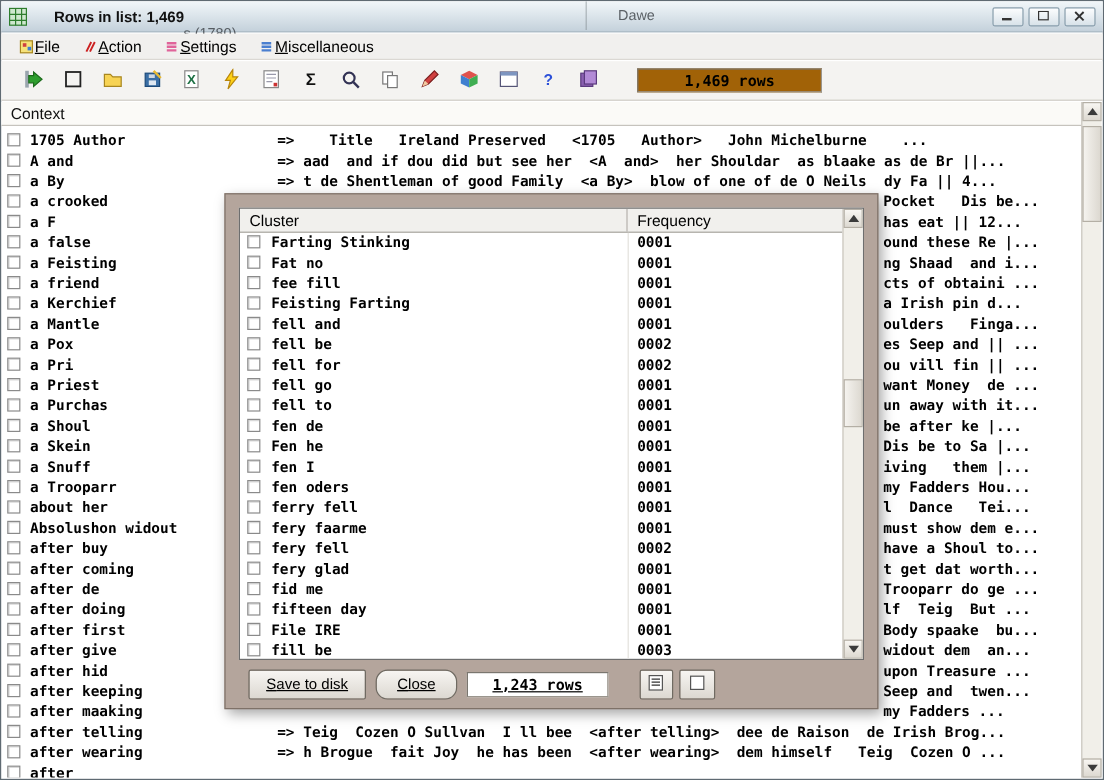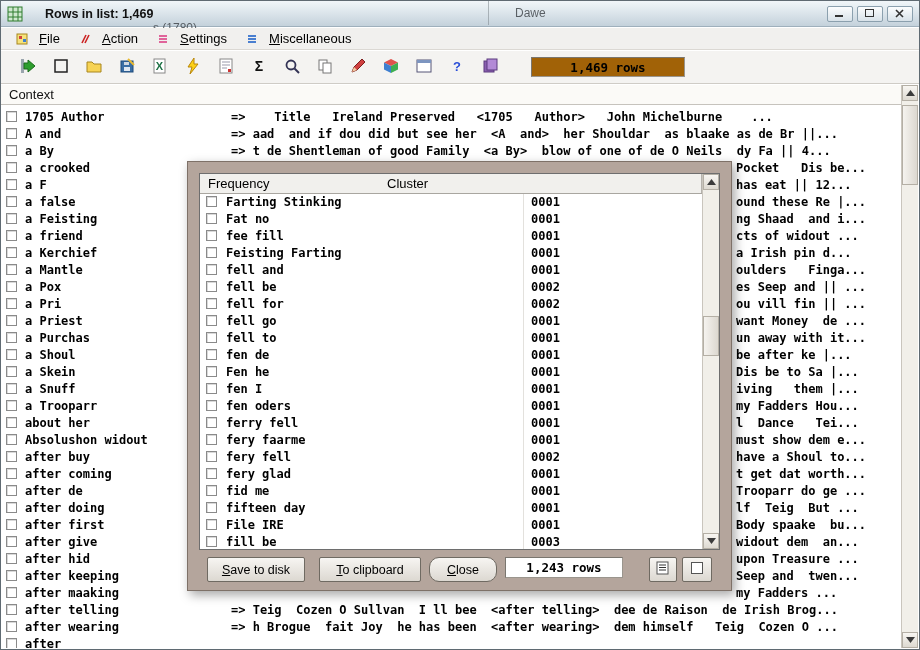--- a/index.html
+++ b/index.html
@@ -23,21 +23,21 @@
   .win-buttons { margin-left:auto; display:flex; gap:4px; }
   .win-btn {
     width:26px; height:16px; border:1px solid #8ba0ae; border-radius:2px;
     background:linear-gradient(#fcfdfe,#d8e2e9); display:flex; align-items:center; justify-content:center; padding:0;
   }
   
   .menubar {
     position:absolute; top:27px; left:0; right:0; height:22px; background:#f1f0ee;
     border-bottom:1px solid #dbd8d3; display:flex; align-items:center; gap:19px; padding-left:15px; font-size:13px; color:#000;
   }
-  .menu-item { display:flex; align-items:center; gap:11px; cursor:default; }
+  .menu-item { display:flex; align-items:center; gap:1px; cursor:default; }
   .micon { width:12px; height:12px; display:inline-flex; }
   
   .toolbar {
     position:absolute; top:50px; left:0; right:0; height:33px; background:#f4f3f1;
     border-bottom:1px solid #cfccc6; display:flex; align-items:center; padding-left:14px;
   }
   .tb-buttons { display:flex; gap:7px; align-items:center; }
   .tb-btn { width:26px; height:26px; border:none; background:transparent; display:flex; align-items:center; justify-content:center; padding:0; }
   .rows-display {
     margin-left:28px; width:154px; height:20px; background:#a16207;
@@ -79,21 +79,21 @@
   .dh-cell { display:flex; align-items:center; padding-left:8px; border-right:1px solid #b5b2ac; }
   .dh-cluster { width:323px; } .dh-freq { flex:1; border-right:none; }
   .dcol-line { position:absolute; left:323px; top:20px; bottom:0; width:1px; background:#e3e1dd; }
   .drows { position:absolute; top:20px; left:0; right:17px; bottom:0; font-family:"DejaVu Sans Mono", monospace; font-weight:bold; font-size:12px; }
   .drow { position:relative; height:17px; white-space:pre; }
   .drow .cb { left:6px; }
   .dcluster { position:absolute; left:26px; top:1px; }
   .dfreq { position:absolute; left:331px; top:1px; }
   .dscroll { position:absolute; top:0; right:0; width:17px; bottom:0; background:#f1efe9; border-left:1px solid #c9c5bd; }
   .dlg-thumb { top:142px; height:40px; }
-  .dialog-buttons { display:flex; align-items:flex-start; margin-top:7px; height:26px; }
+  .dialog-buttons { display:flex; align-items:center; margin-top:7px; height:26px;text-decoration:underline; }
   .dbtn {
     height:25px; border:1px solid #6f6a62; border-radius:2px;
     background:linear-gradient(#f7f5f2,#dcd8d1); font-size:12.5px; font-family:"Liberation Sans",sans-serif; color:#000; padding:0 6px;
   }
   .btn-save { width:98px; margin-left:8px; }
   .btn-clip { width:102px; margin-left:14px; }
   .btn-close { width:68px; margin-left:8px;border-radius:10px; }
   .drows-display {
     margin-left:8px; width:118px; height:21px; background:#fff;
     border:1px solid #9a958d; border-top-color:#7a766f; border-left-color:#7a766f;
@@ -282,21 +282,21 @@
   <div class="context-header">Context</div>
 
   <div class="row-list">
       <div class="lrow"><span class="cb"></span><span class="lbl">1705 Author</span><span class="ctx">=&gt;    Title   Ireland Preserved   &lt;1705   Author&gt;   John Michelburne    ...</span></div>
       <div class="lrow"><span class="cb"></span><span class="lbl">A and</span><span class="ctx">=&gt; aad  and if dou did but see her  &lt;A  and&gt;  her Shouldar  as blaake as de Br ||...</span></div>
       <div class="lrow"><span class="cb"></span><span class="lbl">a By</span><span class="ctx">=&gt; t de Shentleman of good Family  &lt;a By&gt;  blow of one of de O Neils  dy Fa || 4...</span></div>
       <div class="lrow"><span class="cb"></span><span class="lbl">a crooked</span><span class="ctx frag">Pocket   Dis be...</span></div>
       <div class="lrow"><span class="cb"></span><span class="lbl">a F</span><span class="ctx frag">has eat || 12...</span></div>
       <div class="lrow"><span class="cb"></span><span class="lbl">a false</span><span class="ctx frag">ound these Re |...</span></div>
       <div class="lrow"><span class="cb"></span><span class="lbl">a Feisting</span><span class="ctx frag">ng Shaad  and i...</span></div>
-      <div class="lrow"><span class="cb"></span><span class="lbl">a friend</span><span class="ctx frag">cts of widout ...</span></div>
+      <div class="lrow"><span class="cb"></span><span class="lbl">a friend</span><span class="ctx frag">cts of obtaini ...</span></div>
       <div class="lrow"><span class="cb"></span><span class="lbl">a Kerchief</span><span class="ctx frag">a Irish pin d...</span></div>
       <div class="lrow"><span class="cb"></span><span class="lbl">a Mantle</span><span class="ctx frag">oulders   Finga...</span></div>
       <div class="lrow"><span class="cb"></span><span class="lbl">a Pox</span><span class="ctx frag">es Seep and || ...</span></div>
       <div class="lrow"><span class="cb"></span><span class="lbl">a Pri</span><span class="ctx frag">ou vill fin || ...</span></div>
       <div class="lrow"><span class="cb"></span><span class="lbl">a Priest</span><span class="ctx frag">want Money  de ...</span></div>
       <div class="lrow"><span class="cb"></span><span class="lbl">a Purchas</span><span class="ctx frag">un away with it...</span></div>
       <div class="lrow"><span class="cb"></span><span class="lbl">a Shoul</span><span class="ctx frag">be after ke |...</span></div>
       <div class="lrow"><span class="cb"></span><span class="lbl">a Skein</span><span class="ctx frag">Dis be to Sa |...</span></div>
       <div class="lrow"><span class="cb"></span><span class="lbl">a Snuff</span><span class="ctx frag">iving   them |...</span></div>
       <div class="lrow"><span class="cb"></span><span class="lbl">a Trooparr</span><span class="ctx frag">my Fadders Hou...</span></div>
@@ -326,22 +326,22 @@
     <button class="sb-btn sb-down">
         <svg width="9" height="6">
           <polygon points="0,0 9,0 4.5,6" fill="#3b3b3b"></polygon>
         </svg>
       </button>
   </div>
 
   <div class="dialog">
     <div class="dlist">
       <div class="dheader">
+        <div class="dh-cell dh-cluster">Cluster</div>
         <div class="dh-cell dh-freq">Frequency</div>
-        <div class="dh-cell dh-cluster">Cluster</div>
       </div>
       <div class="dcol-line"></div>
       <div class="drows">
           <div class="drow"><span class="cb"></span><span class="dcluster">Farting Stinking</span><span class="dfreq">0001</span></div>
           <div class="drow"><span class="cb"></span><span class="dcluster">Fat no</span><span class="dfreq">0001</span></div>
           <div class="drow"><span class="cb"></span><span class="dcluster">fee fill</span><span class="dfreq">0001</span></div>
           <div class="drow"><span class="cb"></span><span class="dcluster">Feisting Farting</span><span class="dfreq">0001</span></div>
           <div class="drow"><span class="cb"></span><span class="dcluster">fell and</span><span class="dfreq">0001</span></div>
           <div class="drow"><span class="cb"></span><span class="dcluster">fell be</span><span class="dfreq">0002</span></div>
           <div class="drow"><span class="cb"></span><span class="dcluster">fell for</span><span class="dfreq">0002</span></div>
@@ -369,21 +369,20 @@
         <div class="sb-thumb dlg-thumb"></div>
         <button class="sb-btn sb-down">
             <svg width="9" height="6">
               <polygon points="0,0 9,0 4.5,6" fill="#3b3b3b"></polygon>
             </svg>
           </button>
       </div>
     </div>
     <div class="dialog-buttons">
       <button class="dbtn btn-save"><u>S</u>ave to disk</button>
-      <button class="dbtn btn-clip"><u>T</u>o clipboard</button>
       <button class="dbtn btn-close"><u>C</u>lose</button>
       <div class="drows-display">1,243 rows</div>
       <button class="dbtn btn-view1">
           <span><svg width="14" height="14">
               <rect x="1" y="1" width="11" height="12" fill="#fff" stroke="#555"></rect>
               <line x1="3" y1="4" x2="10" y2="4" stroke="#333"></line>
               <line x1="3" y1="6.5" x2="10" y2="6.5" stroke="#333"></line>
               <line x1="3" y1="9" x2="10" y2="9" stroke="#333"></line>
             </svg></span>
         </button>

